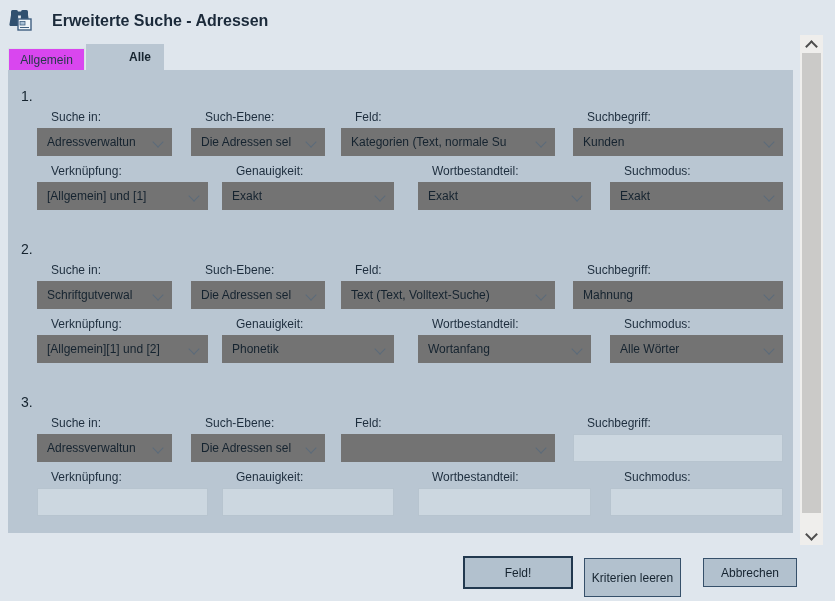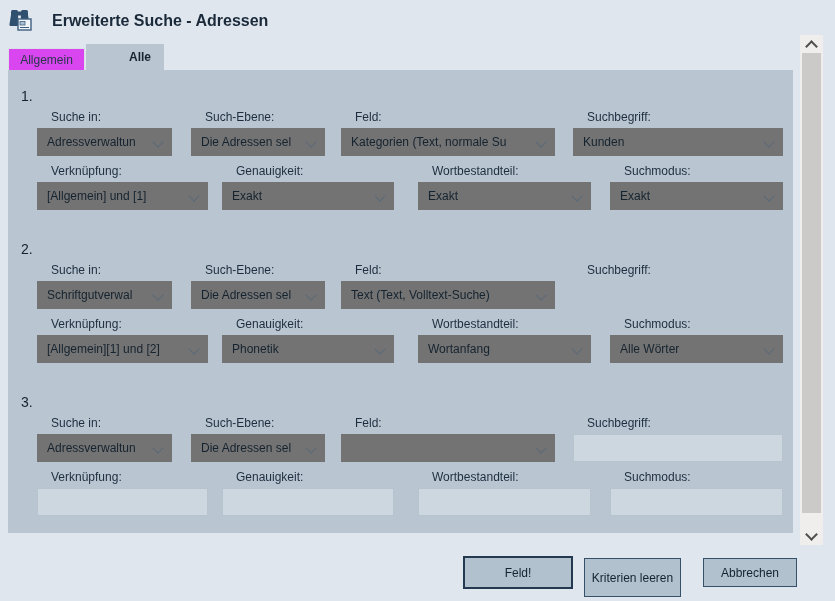--- a/index.html
+++ b/index.html
@@ -177,20 +177,24 @@
     </div>
     <div class="fg row1 c2">
       <span class="lbl">Feld:</span>
       <div class="box">
           <span class="val">Text (Text, Volltext-Suche)</span>
           <span class="chev"></span>
         </div>
     </div>
     <div class="fg row1 c3">
       <span class="lbl">Suchbegriff:</span>
+      <div class="box">
+          <span class="val">Mahnung</span>
+          <span class="chev"></span>
+        </div>
     </div>
     <div class="fg row2 c4">
       <span class="lbl">Verknüpfung:</span>
       <div class="box">
           <span class="val">[Allgemein][1] und [2]</span>
           <span class="chev"></span>
         </div>
     </div>
     <div class="fg row2 c5">
       <span class="lbl">Genauigkeit:</span>

